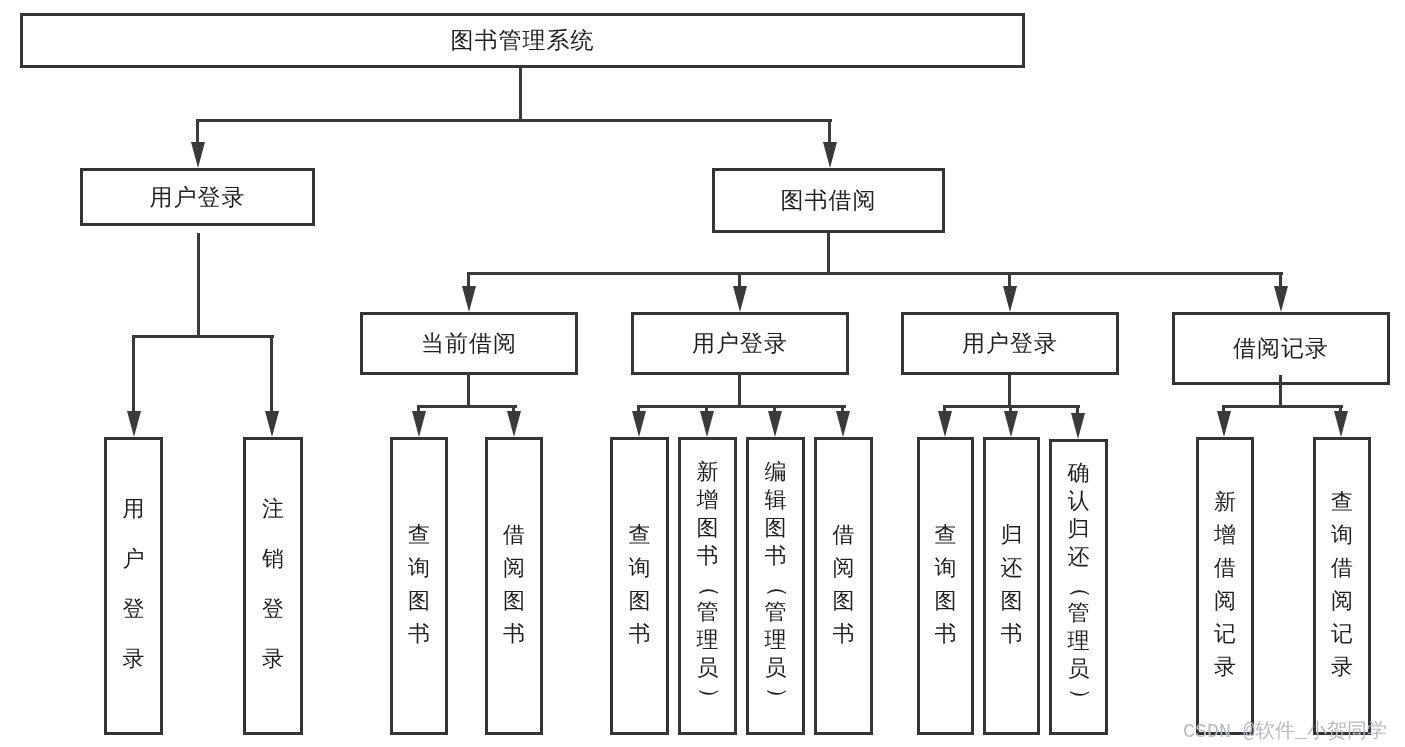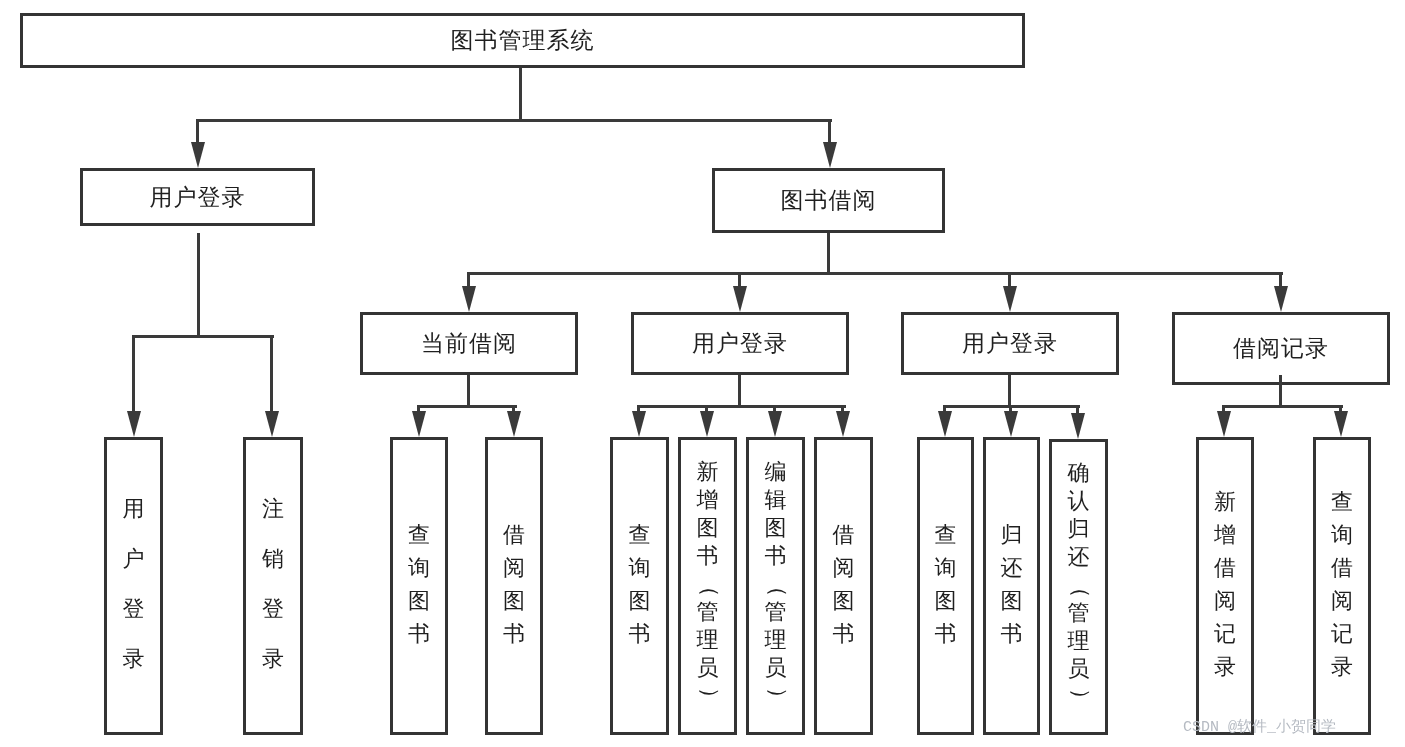--- a/index.html
+++ b/index.html
@@ -50,21 +50,21 @@
   .arrow{
     position:absolute;
     width:0;height:0;
     border-left:7px solid transparent;
     border-right:7px solid transparent;
     border-top:26px solid var(--line);
   }
   .watermark{
     position:absolute;
     left:1183px;top:717px;
-    font-size:15px;
+    font-size:20px;
     color:var(--watermark);
     white-space:nowrap;
     z-index:10;
   }
 </style>
 </head>
 <body>
 
 <div class="canvas">
 

